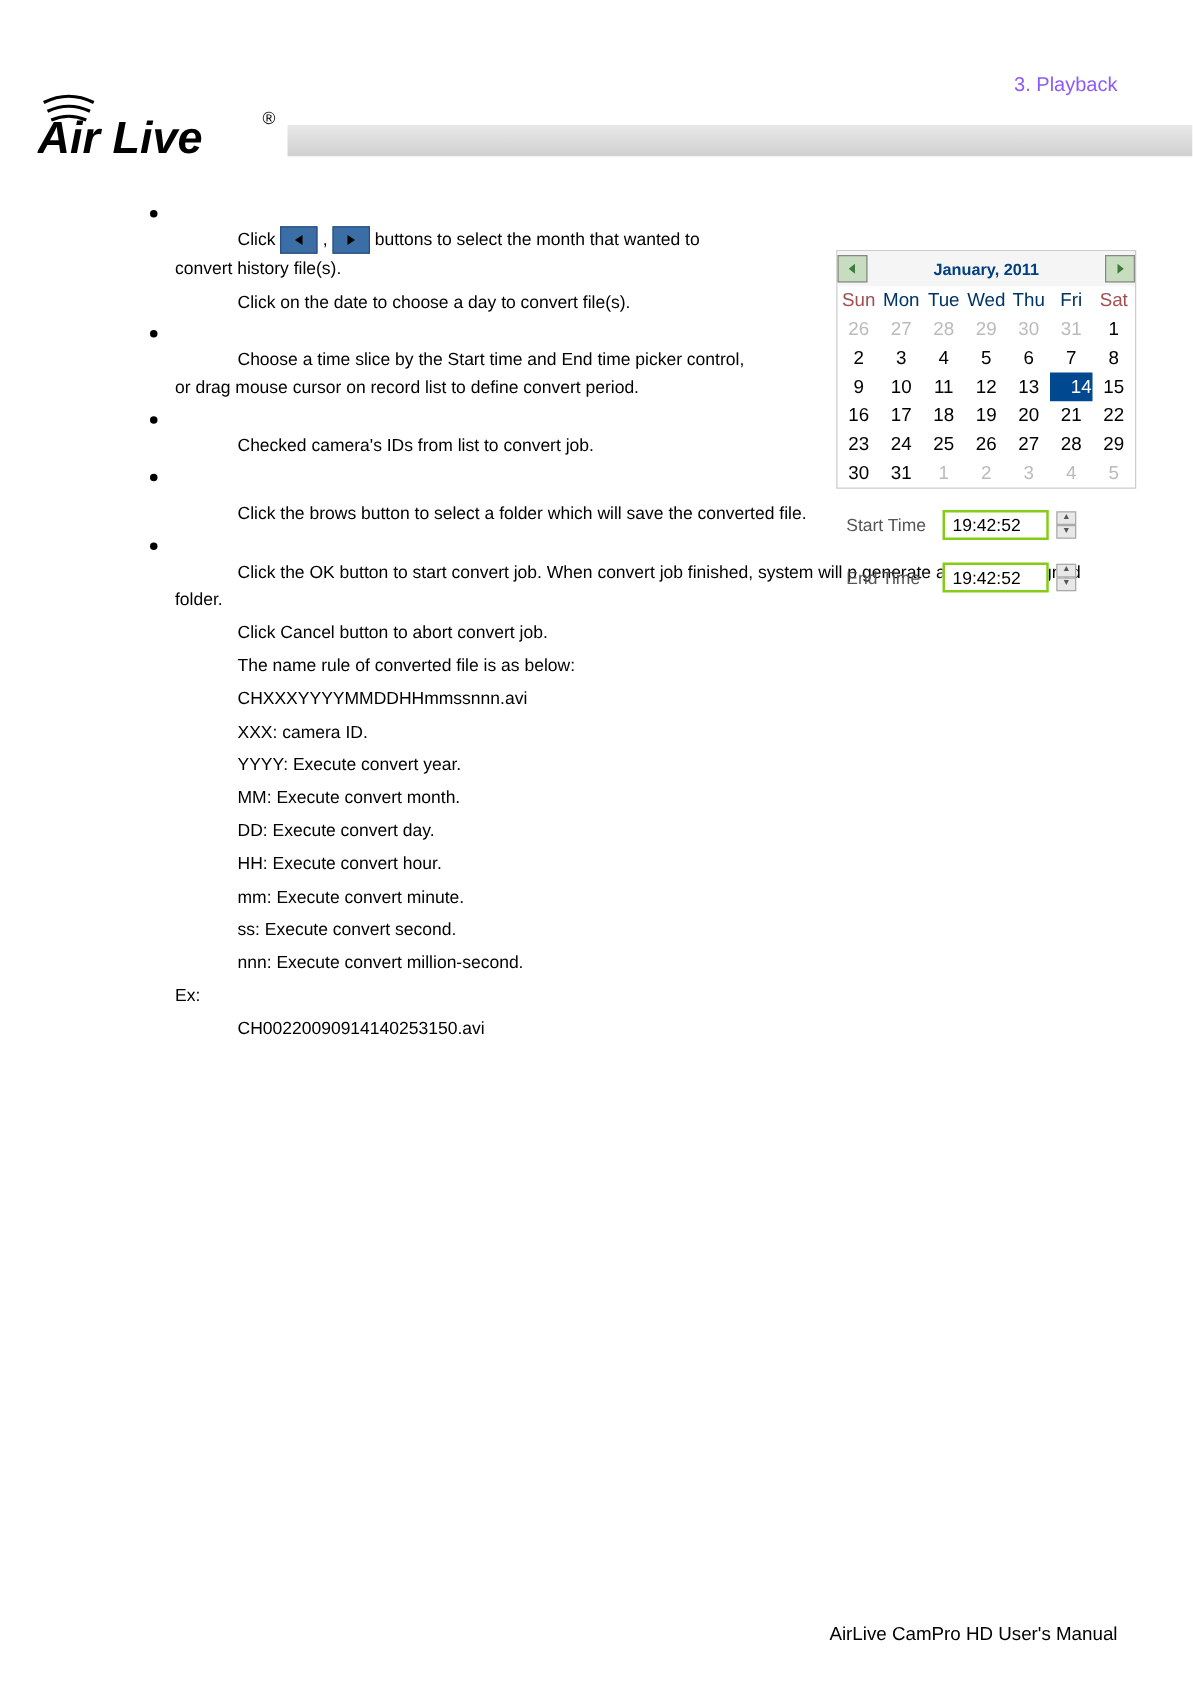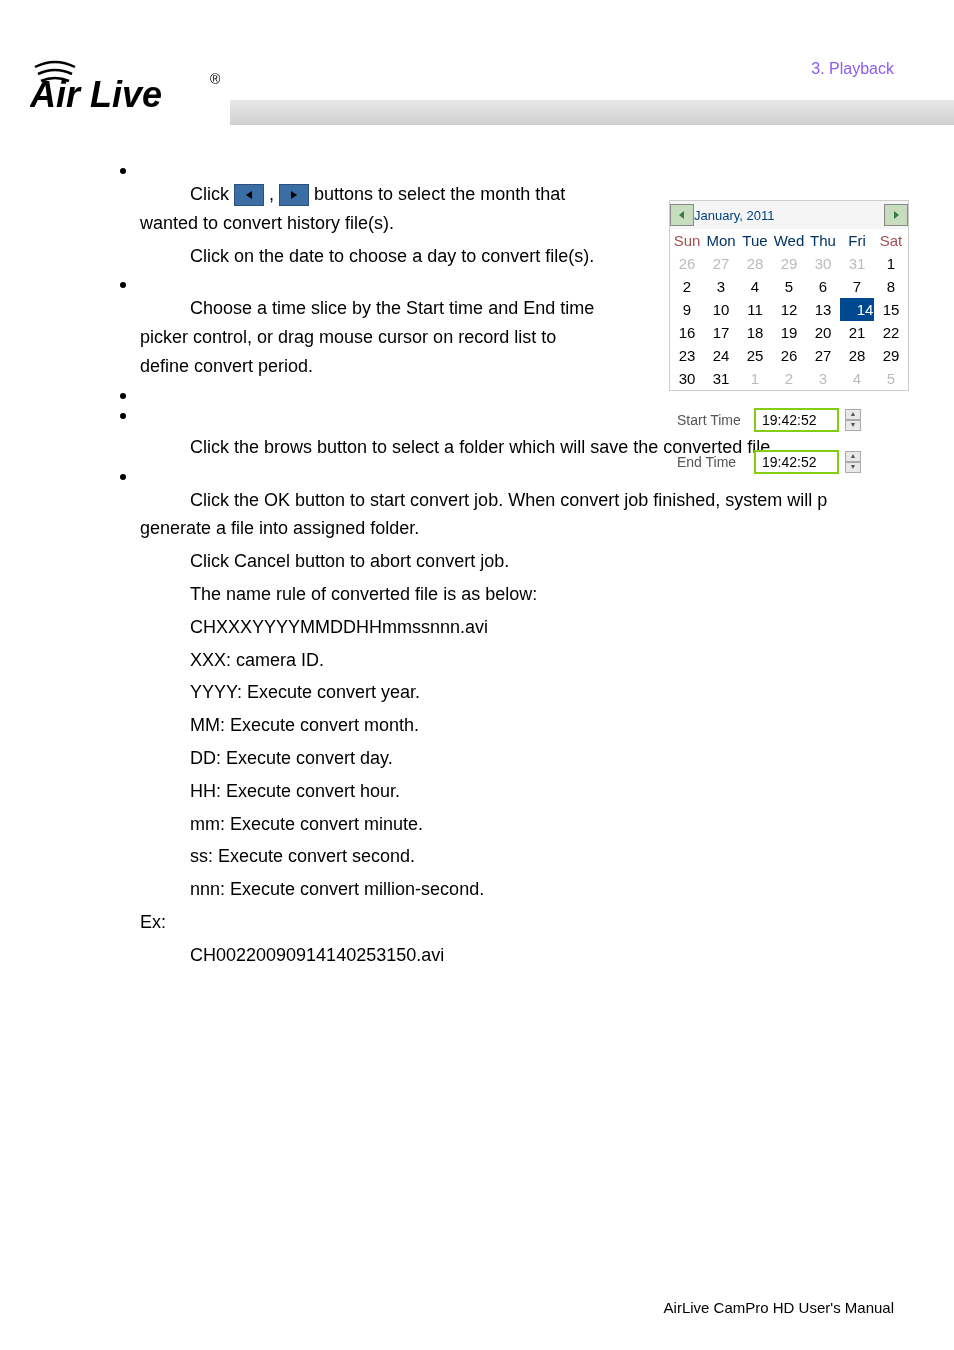--- a/index.html
+++ b/index.html
@@ -9,41 +9,41 @@
     font-family: Arial, sans-serif;
     background: #fff;
     position: relative;
   }
   .header {
     position: relative;
     height: 130px;
   }
   .logo {
     position: absolute;
-    top: 52px;
+    top: 67px;
     left: 30px;
   }
   .header-right {
     position: absolute;
     top: 60px;
     right: 60px;
     font-size: 16px;
     color: #8b5cf6;
   }
   .header-bar {
     position: absolute;
     top: 100px;
     left: 230px;
     right: 0;
     height: 25px;
     background: linear-gradient(#e8e8e8, #d0d0d0);
   }
   .content {
     padding: 30px 60px 0 130px;
-    font-size: 18px;
+    font-size: 14px;
     line-height: 1.6;
     color: #000;
   }
   .bullet-dot {
     position: absolute;
     left: -10px;
     top: 8px;
     width: 6px;
     height: 6px;
     border-radius: 50%;
@@ -90,21 +90,22 @@
     height: 22px;
     background: #c8ddc0;
     border: 1px solid #888;
     display: flex;
     align-items: center;
     justify-content: center;
     cursor: pointer;
   }
   .cal-title {
     flex: 1;
-    font-weight: normal;
+    text-align: center;
+    font-weight: bold;
     color: #004080;
   }
   .cal-grid {
     width: 100%;
     border-collapse: collapse;
   }
   .cal-grid th, .cal-grid td {
     text-align: center;
     padding: 3px 0;
     width: 14.28%;
@@ -226,20 +227,21 @@
     </div>
 
   <div class="content-left">
     <p class="para" style="margin-left:10px;"><span style="margin-left:50px;"></span><span> Choose a time slice by the Start time and End time picker control, or drag mouse cursor on record list to define convert period.</span></p>
   </div>
 
   <div class="spacer-bullet">
       <span class="bullet-dot"></span>
     </div>
 
+  <p class="para indent1">Checked camera's IDs from list to convert job.</p>
 
   <div class="spacer-bullet" style="height:28px;">
       <span class="bullet-dot"></span>
     </div>
 
   <p class="para indent1 full-width">Click the brows button to select a folder which will save the converted file.</p>
 
   <div class="spacer-bullet">
       <span class="bullet-dot"></span>
     </div>

